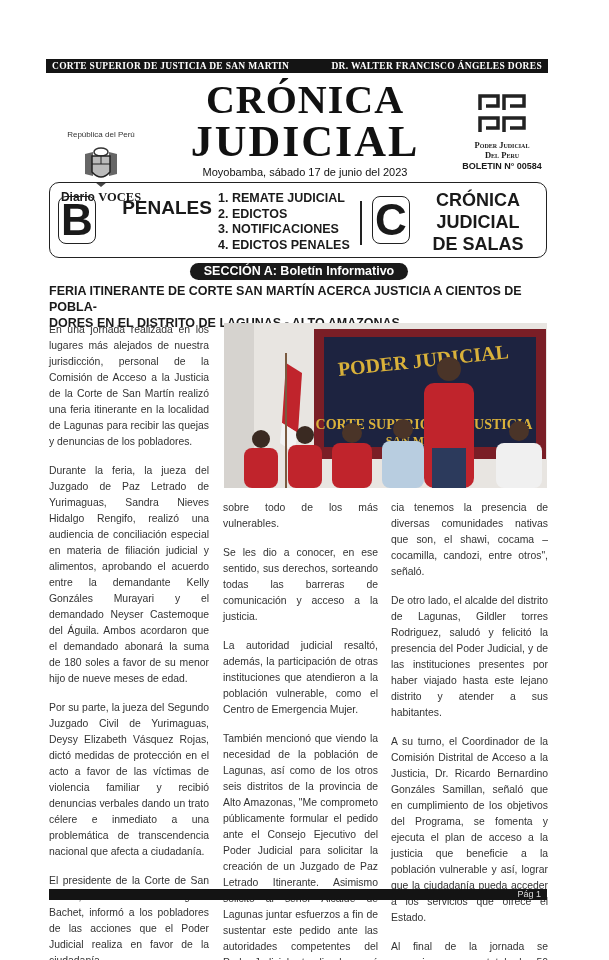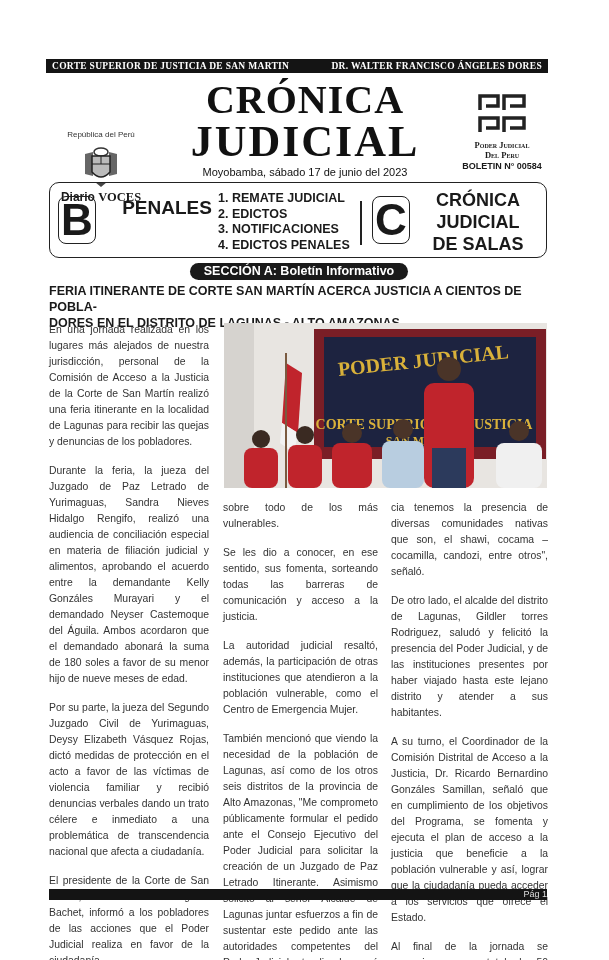--- a/index.html
+++ b/index.html
@@ -27,21 +27,21 @@
   .vsep { position: absolute; left: 310px; top: 18px; width: 2px; height: 44px; background: #222; }
   .cronsalas { position: absolute; left: 366px; top: 6px; width: 124px; text-align: center; font-size: 18px; font-weight: bold; line-height: 22px; }
   .secbadge { position: absolute; left: 190px; top: 263px; width: 218px; height: 17px; background: #1a1a1a; color: #fff; border-radius: 9px; text-align: center; font-size: 12.5px; font-weight: bold; line-height: 17px; }
   .headline { position: absolute; left: 49px; top: 283px; width: 510px; font-size: 12.5px; font-weight: bold; line-height: 16px; color: #1a1a1a; }
   .col { position: absolute; font-size: 10.4px; line-height: 16px; color: #333; text-align: justify; }
   .col p { margin-bottom: 13px; }
   .col1 { left: 49px; top: 322px; width: 160px; }
   .col2 { left: 223px; top: 500px; width: 155px; }
   .col3 { left: 391px; top: 500px; width: 157px; }
   .photo { position: absolute; left: 224px; top: 323px; width: 323px; height: 165px; overflow: hidden; background: #e9e6e3; }
-  .footer { position: absolute; left: 49px; top: 889px; width: 498px; height: 11px; background: #141414; color: #ddd; font-size: 9px; text-align: right; line-height: 11px; }
+  .footer { position: absolute; left: 49px; top: 889px; width: 498px; height: 11px; background: #141414; color: #ddd; font-size: 9px; text-align: right; padding-right: 6px; line-height: 11px; }
 </style>
 </head>
 <body>
 
 <div class="topbar">
   <span>CORTE SUPERIOR DE JUSTICIA DE SAN MARTIN</span>
   <span>DR. WALTER FRANCISCO ÁNGELES DORES</span>
 </div>
 
 <div class="logo-left">
@@ -146,21 +146,21 @@
         <circle cx="225" cy="46" r="12" fill="#4a3428"></circle>
       <rect x="208" y="125" width="34" height="40" fill="#2c3a5c"></rect>
       <rect x="272" y="120" width="46" height="45" rx="8" fill="#f0f0f0"></rect>
         <circle cx="295" cy="108" r="10" fill="#4a3428"></circle>
     </g>
   </svg>
 </div>
 
 <div class="col col2">
   <p>sobre todo de los más vulnerables.</p>
-  <p>Se les dio a conocer, en ese sentido, sus fomenta, sorteando todas las barreras de comunicación y acceso a la justicia.</p>
+  <p>Se les dio a conocer, en ese sentido, sus derechos, sorteando todas las barreras de comunicación y acceso a la justicia.</p>
   <p>La autoridad judicial resaltó, además, la participación de otras instituciones que atendieron a la población vulnerable, como el Centro de Emergencia Mujer.</p>
   <p>También mencionó que viendo la necesidad de la población de Lagunas, así como de los otros seis distritos de la provincia de Alto Amazonas, "Me comprometo públicamente formular el pedido ante el Consejo Ejecutivo del Poder Judicial para solicitar la creación de un Juzgado de Paz Letrado Itinerante. Asimismo solicito al señor Alcalde de Lagunas juntar esfuerzos a fin de sustentar este pedido ante las autoridades competentes del Poder Judicial, atendiendo a qué en los diversos distritos de esta provin-</p>
 </div>
 
 <div class="col col3">
   <p>cia tenemos la presencia de diversas comunidades nativas que son, el shawi, cocama – cocamilla, candozi, entre otros", señaló.</p>
   <p>De otro lado, el alcalde del distrito de Lagunas, Gildler torres Rodriguez, saludó y felicitó la presencia del Poder Judicial, y de las instituciones presentes por haber viajado hasta este lejano distrito y atender a sus habitantes.</p>
   <p>A su turno, el Coordinador de la Comisión Distrital de Acceso a la Justicia, Dr. Ricardo Bernardino Gonzáles Samillan, señaló que en cumplimiento de los objetivos del Programa, se fomenta y ejecuta el plan de acceso a la justicia que beneficie a la población vulnerable y así, lograr que la ciudadanía pueda acceder a los servicios que ofrece el Estado.</p>
   <p>Al final de la jornada se recepcionaron un total de 50 demandas de alimentos y se dictaron 12 medidas de protección a víctimas de violencia familiar.</p>
 </div>

